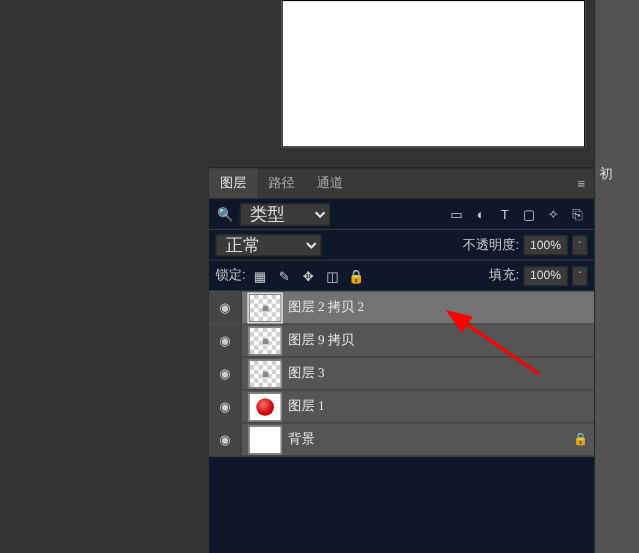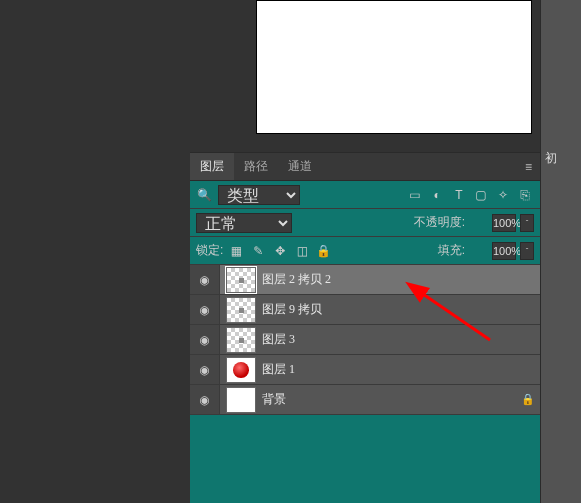--- a/index.html
+++ b/index.html
@@ -27,21 +27,21 @@
   }
   .canvas-box {
     width: 276px;
     height: 134px;
     background: #fff;
     border: 1px solid #000;
     margin-right: 8px;
   }
   .panel {
     flex: 1;
-    background: #0f766e;
+    background: #0f172a;
     border-top: 1px solid #2a2a2a;
   }
   .panel-tabs {
     display: flex;
     align-items: center;
     background: #383838;
     height: 28px;
     border-bottom: 1px solid #2a2a2a;
   }
   .tab {
@@ -81,25 +81,24 @@
     width: 18px; height: 18px;
     display: flex; align-items: center; justify-content: center;
     color: #ccc;
     font-size: 12px;
   }
   .pct-box {
     background: #3a3a3a;
     border: 1px solid #2a2a2a;
     color: #ddd;
     height: 18px;
-    width: 24px;
+    width: 40px;
     font-size: 11px;
     text-align: center;
     line-height: 16px;
-    margin-left: 23px;
   }
   .chev-box {
     background: #3a3a3a;
     border: 1px solid #2a2a2a;
     height: 18px; width: 14px;
     display:flex;align-items:center;justify-content:center;
     color:#ccc;font-size:8px;
   }
   .layers {
     background: #454545;

